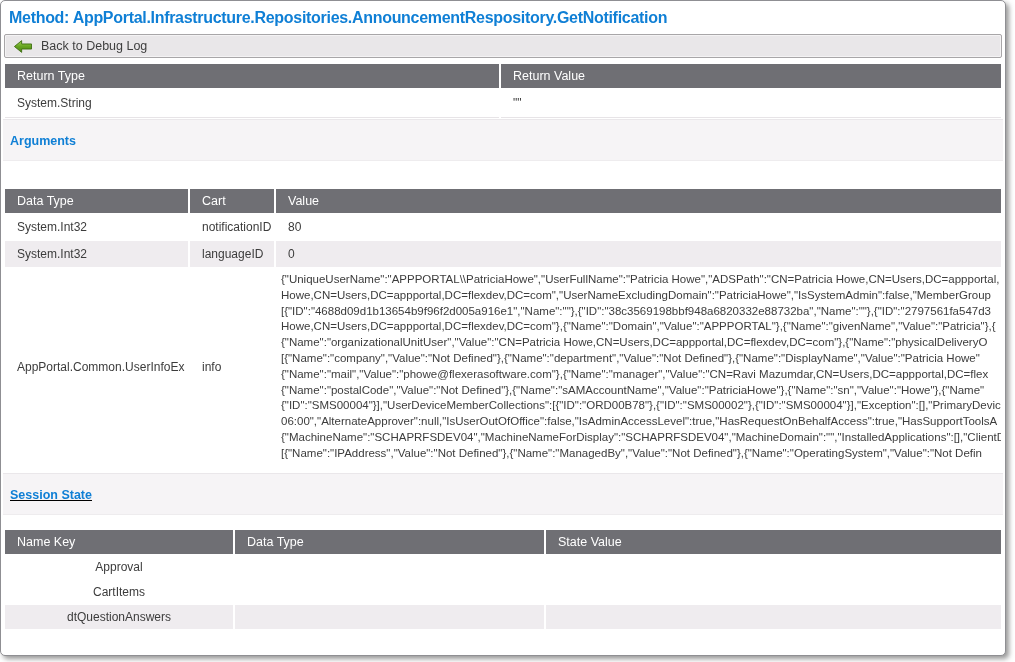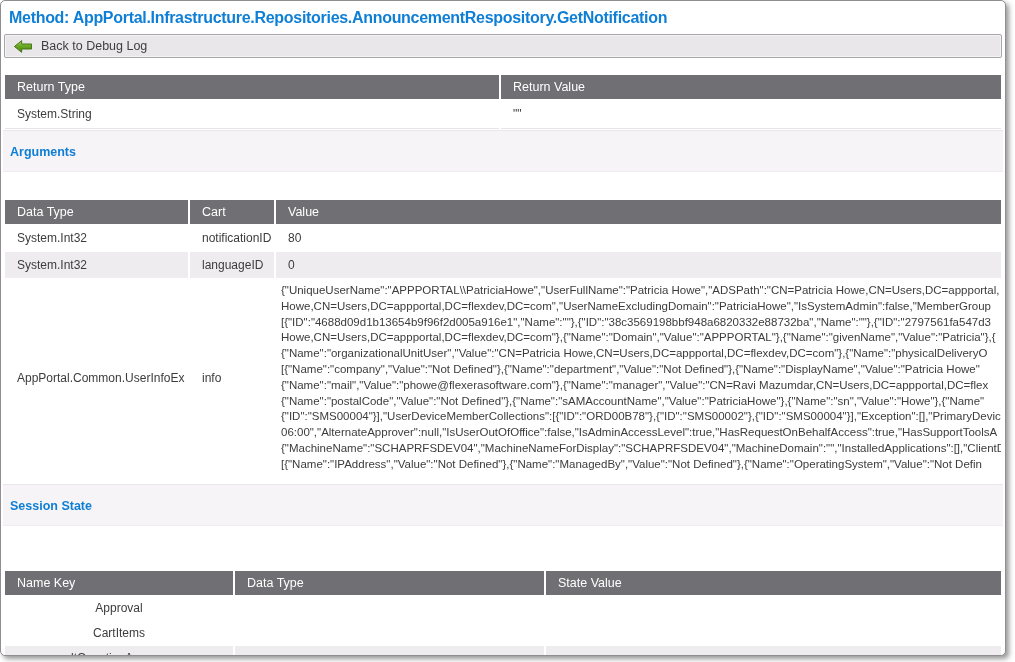--- a/index.html
+++ b/index.html
@@ -63,21 +63,21 @@
   td {
     font-size:12px;
     color:#3c3c3c;
     padding:7px 12px;
     white-space:nowrap;
     overflow:hidden;
     vertical-align:middle;
     background:#fff;
   }
   tr.alt td { background:#efecef; }
-  .return-table { margin-top:16px; }
+  .return-table { margin-top:5px; }
   .return-table td { border-bottom:1px solid #e7e4e7; }
 
   .section-band {
     background:#f6f4f6;
     border-top:1px solid #eae7ea;
     border-bottom:1px solid #eeecee;
     padding:11px 7px 11px 7px;
     margin:0 0 27px 0;
   }
   .section-heading {
@@ -89,21 +89,21 @@
 
   .args-table td { padding:6px 12px; }
   .args-table td.value-cell-multiline { padding:4px 0 4px 5px; }
   .json-line {
     white-space:nowrap;
     overflow:hidden;
     font-size:11.5px;
     line-height:15.8px;
     color:#3c3c3c;
   }
-  .ss-band { margin-top:6px; margin-bottom:44px; }
+  .ss-band { margin-top:6px; margin-bottom:14px;text-decoration:underline; }
   .ss-table td { padding:5px 12px;text-align:center; }
 </style>
 </head>
 <body>
 
 <div class="window">
   <div class="content">
 
     <div class="page-title">Method: AppPortal.Infrastructure.Repositories.AnnouncementRespository.GetNotification</div>
 

